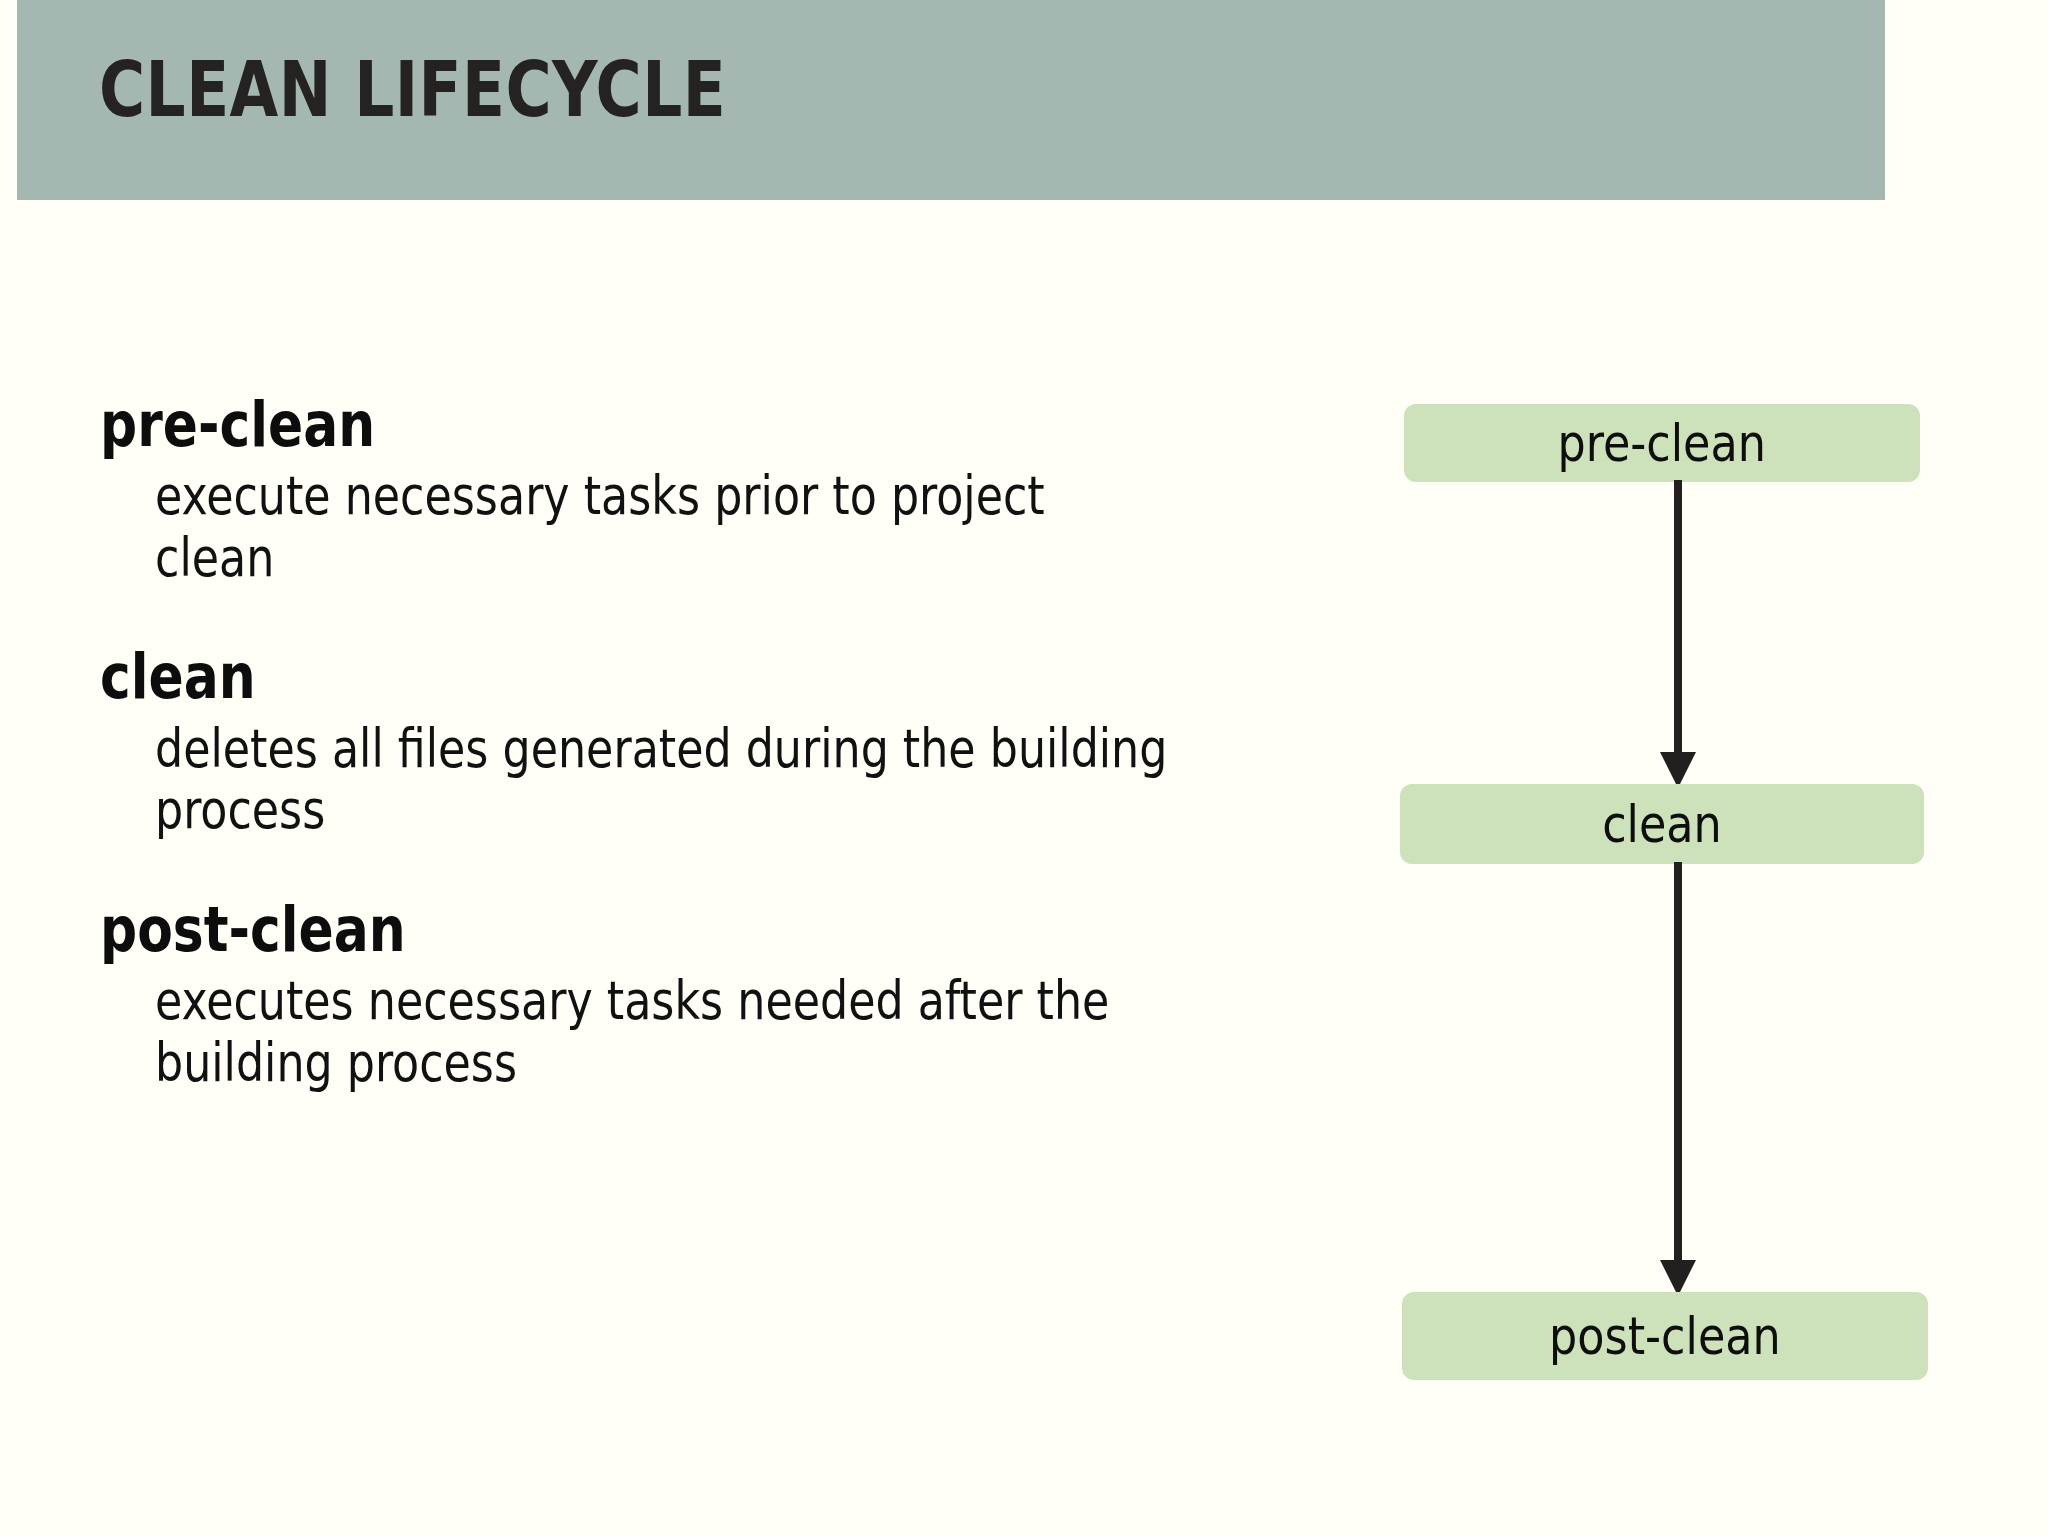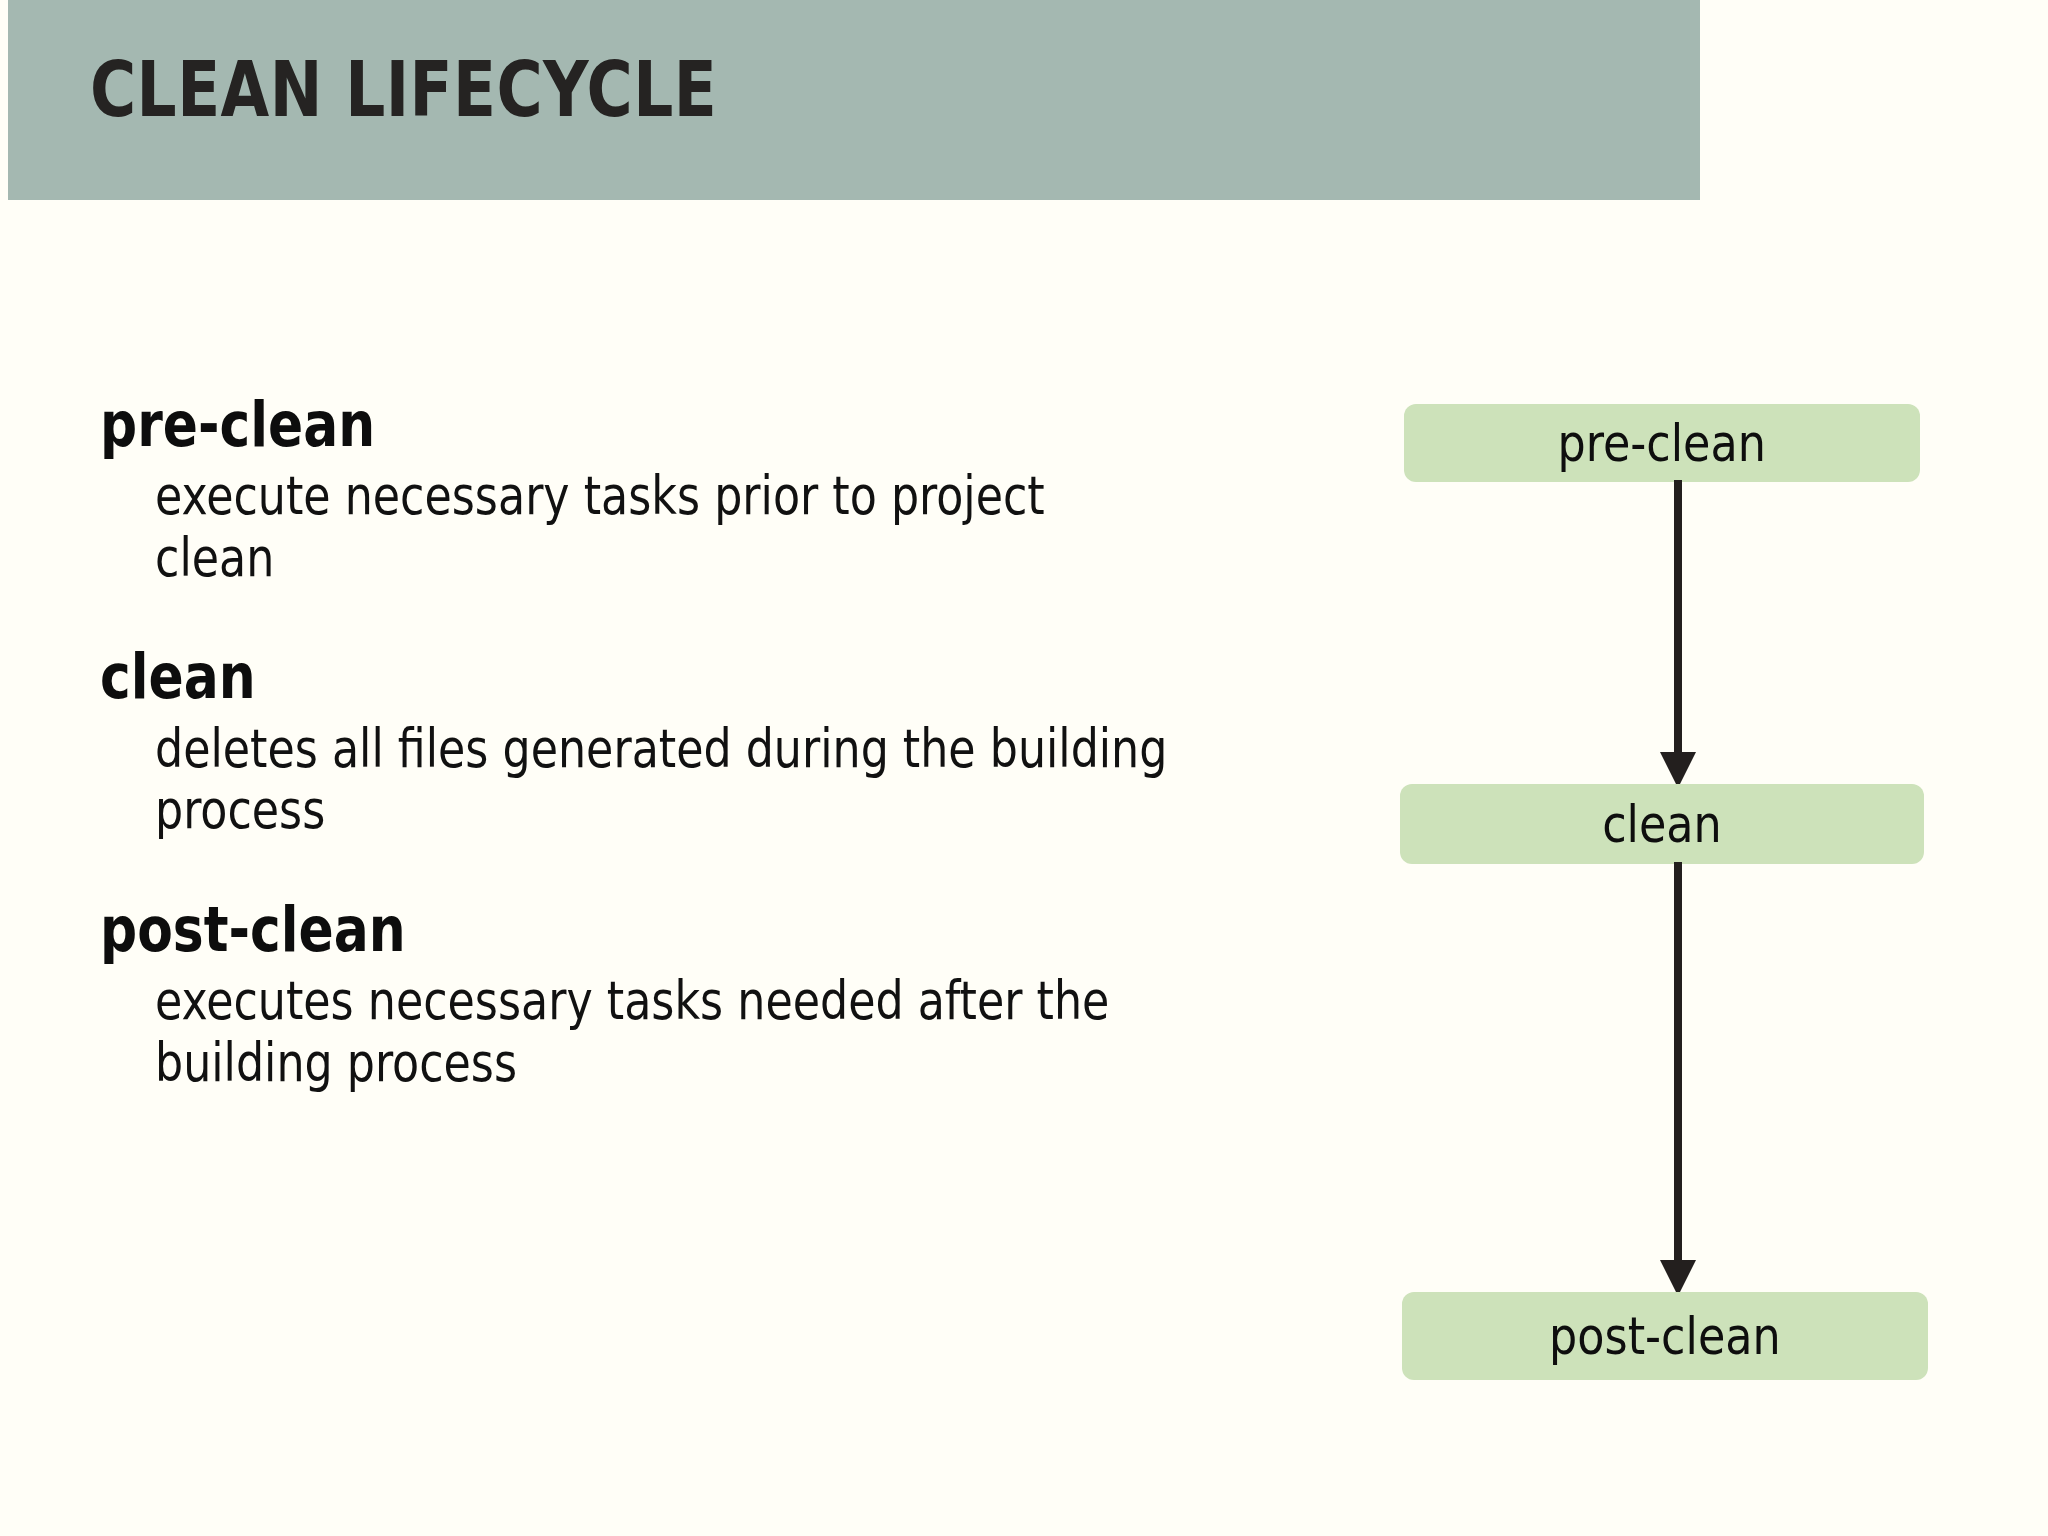--- a/index.html
+++ b/index.html
@@ -11,23 +11,23 @@
     height: 1536px;
     background: #fffef7;
     font-family: "DejaVu Sans Condensed", "Liberation Sans Narrow", "Liberation Sans", sans-serif;
     overflow: hidden;
     position: relative;
   }
 
   
   .header-bar {
     position: absolute;
-    left: 8px;
+    left: 17px;
     top: 0;
-    width: 1692px;
+    width: 1868px;
     height: 200px;
     background: #a4b8b1;
   }
   .header-title {
     position: absolute;
     left: 82px;
     top: 50px;
     font-size: 76px;
     font-weight: bold;
     letter-spacing: 0.5px;

